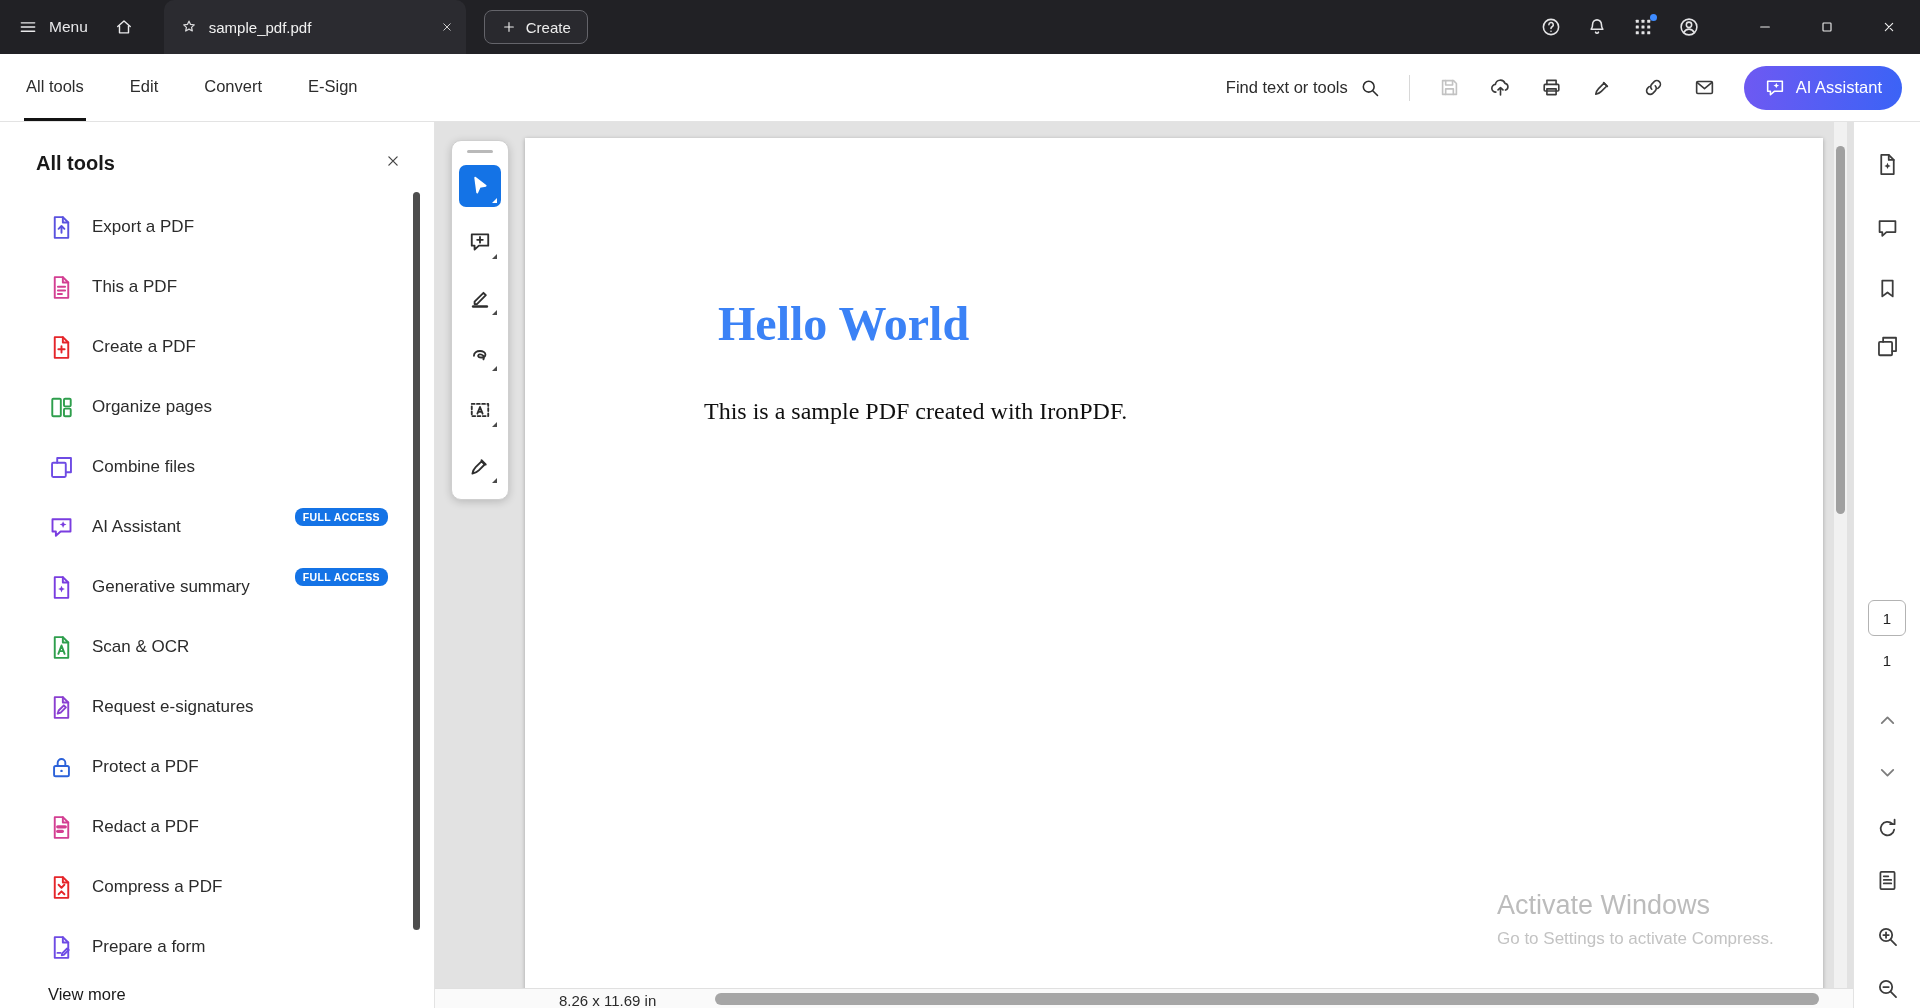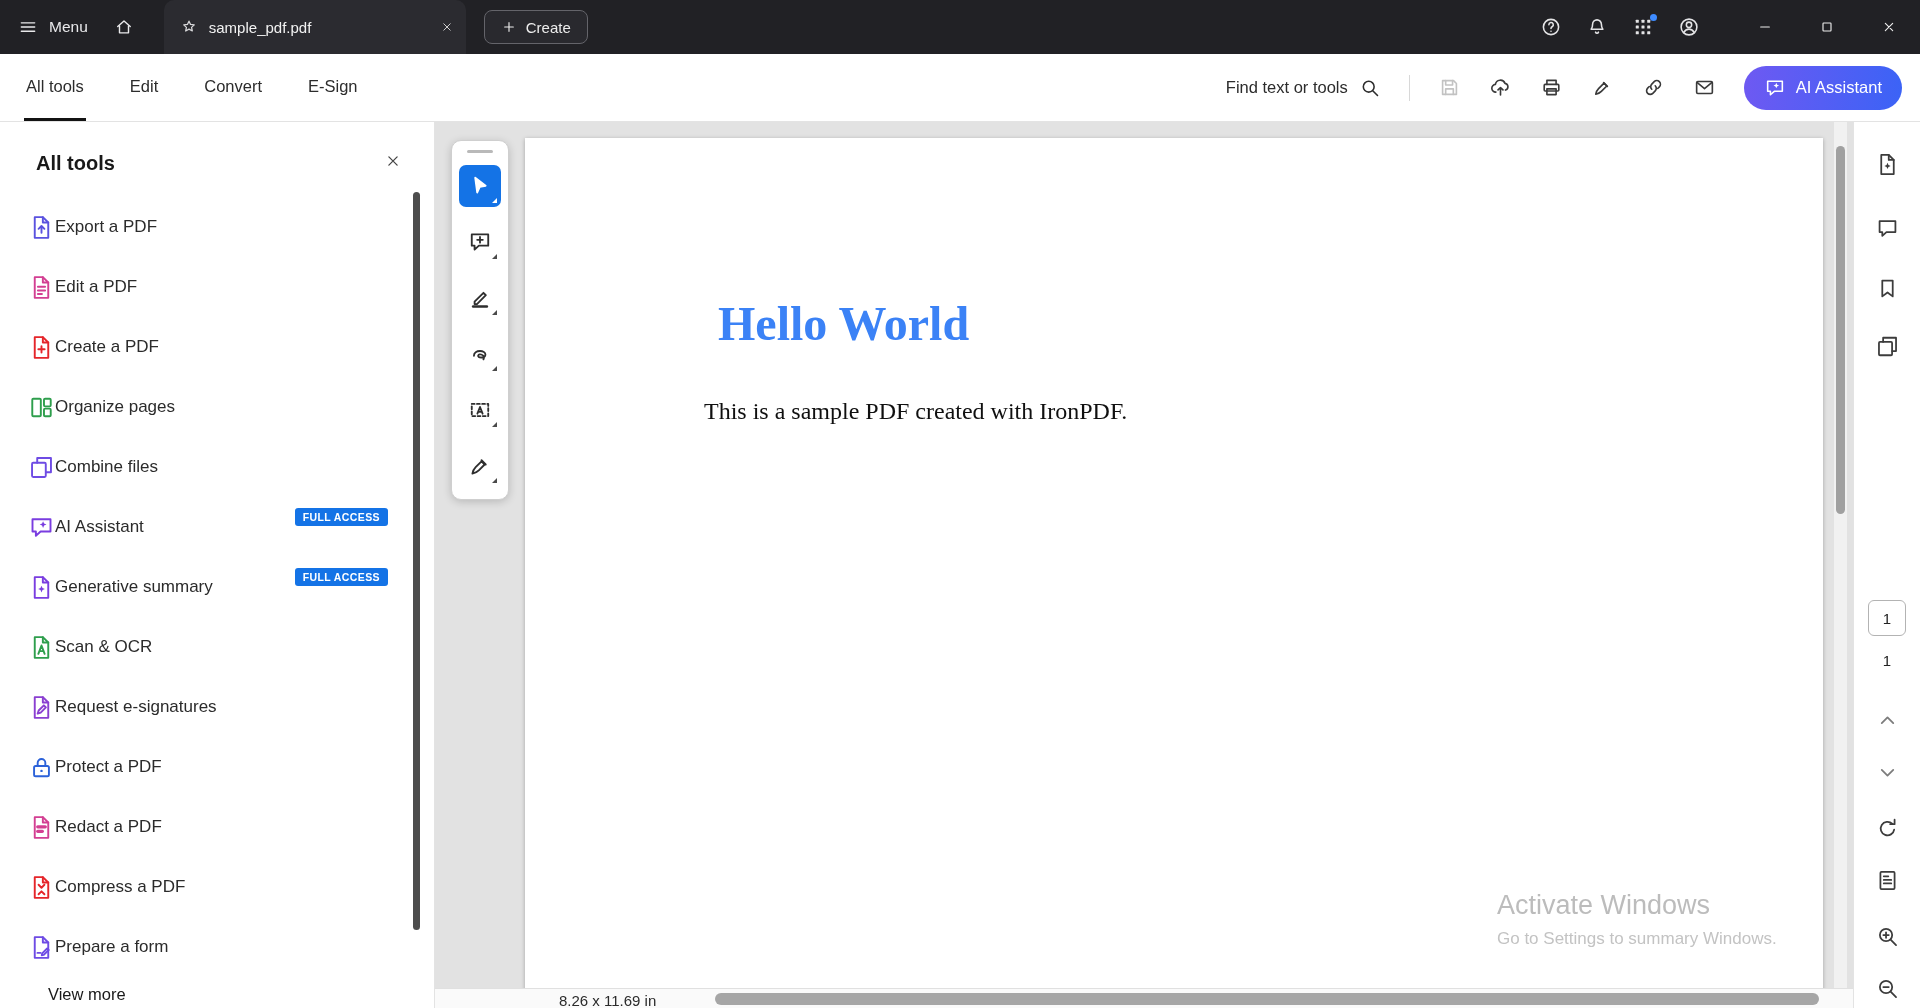--- a/index.html
+++ b/index.html
@@ -51,25 +51,25 @@
   .ai-btn{height:44px;border:none;border-radius:22px;display:flex;align-items:center;gap:10px;
     padding:0 20px;color:#fff;font-size:16.5px;}
 
   
   .sidebar{position:absolute;left:0;top:122px;width:435px;bottom:0;background:#fff;
     border-right:1px solid #e3e3e3;overflow:hidden;}
   .sidebar-head{position:relative;padding:30px 0 0 36px;}
   .sidebar-head h2{font-size:20px;color:#191919;}
   .panel-close{position:absolute;right:32px;top:30px;background:none;border:none;color:#444;display:flex;}
   .side-list{margin-top:22px;}
-  .side-item{display:flex;align-items:center;height:60px;padding:0 46px 0 28px;cursor:pointer;}
+  .side-item{display:flex;align-items:center;height:60px;padding:0 46px 0 48px;gap:17px;cursor:pointer;}
   .s-icon{width:27px;height:27px;}
   .s-label{font-size:17px;color:#2b2b2b;}
   .badge{margin-left:auto;color:#fff;font-size:10.5px;font-weight:bold;letter-spacing:.4px;
-    padding:3px 8px;border-radius:3px;transform:translateY(-10px);white-space:nowrap;}
+    padding:3px 8px;border-radius:8px;transform:translateY(-10px);white-space:nowrap;}
   .view-more{display:block;padding:8px 0 0 48px;font-size:16.5px;color:#191919;cursor:pointer;}
   .side-scroll{position:absolute;left:413px;top:70px;width:7px;height:738px;background:#4d4d4d;border-radius:4px;}
 
   
   .canvas{position:absolute;left:435px;top:122px;right:67px;bottom:0;background:#e2e2e2;overflow:hidden;}
   .page{position:absolute;left:90px;top:16px;width:1298px;bottom:-40px;background:#fff;
     box-shadow:0 1px 4px rgba(0,0,0,.28);}
   .doc-heading{position:absolute;left:177px;top:158px;font-family:"Liberation Serif",serif;
     font-weight:bold;font-size:48px;color:#3b82f6;margin-left:16px;}
   .doc-body{position:absolute;left:179px;top:260px;font-family:"Liberation Serif",serif;
@@ -324,21 +324,21 @@
           <span class="s-label">Export a PDF</span>
         </div>
         <div class="side-item">
           <span class="icon s-icon" style="color: rgb(211, 63, 146);">
             <svg viewBox="0 0 24 24" fill="none" stroke="currentColor" stroke-width="1.7" stroke-linecap="round" stroke-linejoin="round">
               <path d="M6 2.8h7.2l4.8 4.8v13.6H6z"></path>
               <path d="M13.2 2.8v4.8H18"></path>
               <path d="M8.8 11.4h6.4M8.8 14.6h6.4M8.8 17.8h3.6"></path>
             </svg>
           </span>
-          <span class="s-label">Edit a PDF</span>
+          <span class="s-label">This a PDF</span>
         </div>
         <div class="side-item">
           <span class="icon s-icon" style="color: rgb(229, 37, 42);">
             <svg viewBox="0 0 24 24" fill="none" stroke="currentColor" stroke-width="1.7" stroke-linecap="round" stroke-linejoin="round">
               <path d="M6 2.8h7.2l4.8 4.8v13.6H6z"></path>
               <path d="M13.2 2.8v4.8H18"></path>
               <path d="M12 10.8v5.6M9.2 13.6h5.6"></path>
             </svg>
           </span>
           <span class="s-label">Create a PDF</span>
@@ -505,21 +505,21 @@
             <svg viewBox="0 0 24 24" fill="none" stroke="currentColor" stroke-width="1.7" stroke-linecap="round" stroke-linejoin="round">
               <path d="M5 19c3.4-.7 4.4-1.5 5.9-3l5.4-5.4-2.9-2.9-5.4 5.4C6.5 14.6 5.7 15.6 5 19z"></path>
               <path d="M13.4 6.7l3.9 3.9"></path>
             </svg>
           </span>
           <span class="ft-corner"></span>
         </button>
       </div>
     <div class="watermark">
       <div class="wm1">Activate Windows</div>
-      <div class="wm2">Go to Settings to summary Windows.</div>
+      <div class="wm2">Go to Settings to activate Compress.</div>
     </div>
     <div class="v-track">
       <div class="v-thumb"></div>
     </div>
     <div class="bottom-bar">
       <span class="size-label">8.26 x 11.69 in</span>
       <div class="h-thumb"></div>
     </div>
   </main>
 

